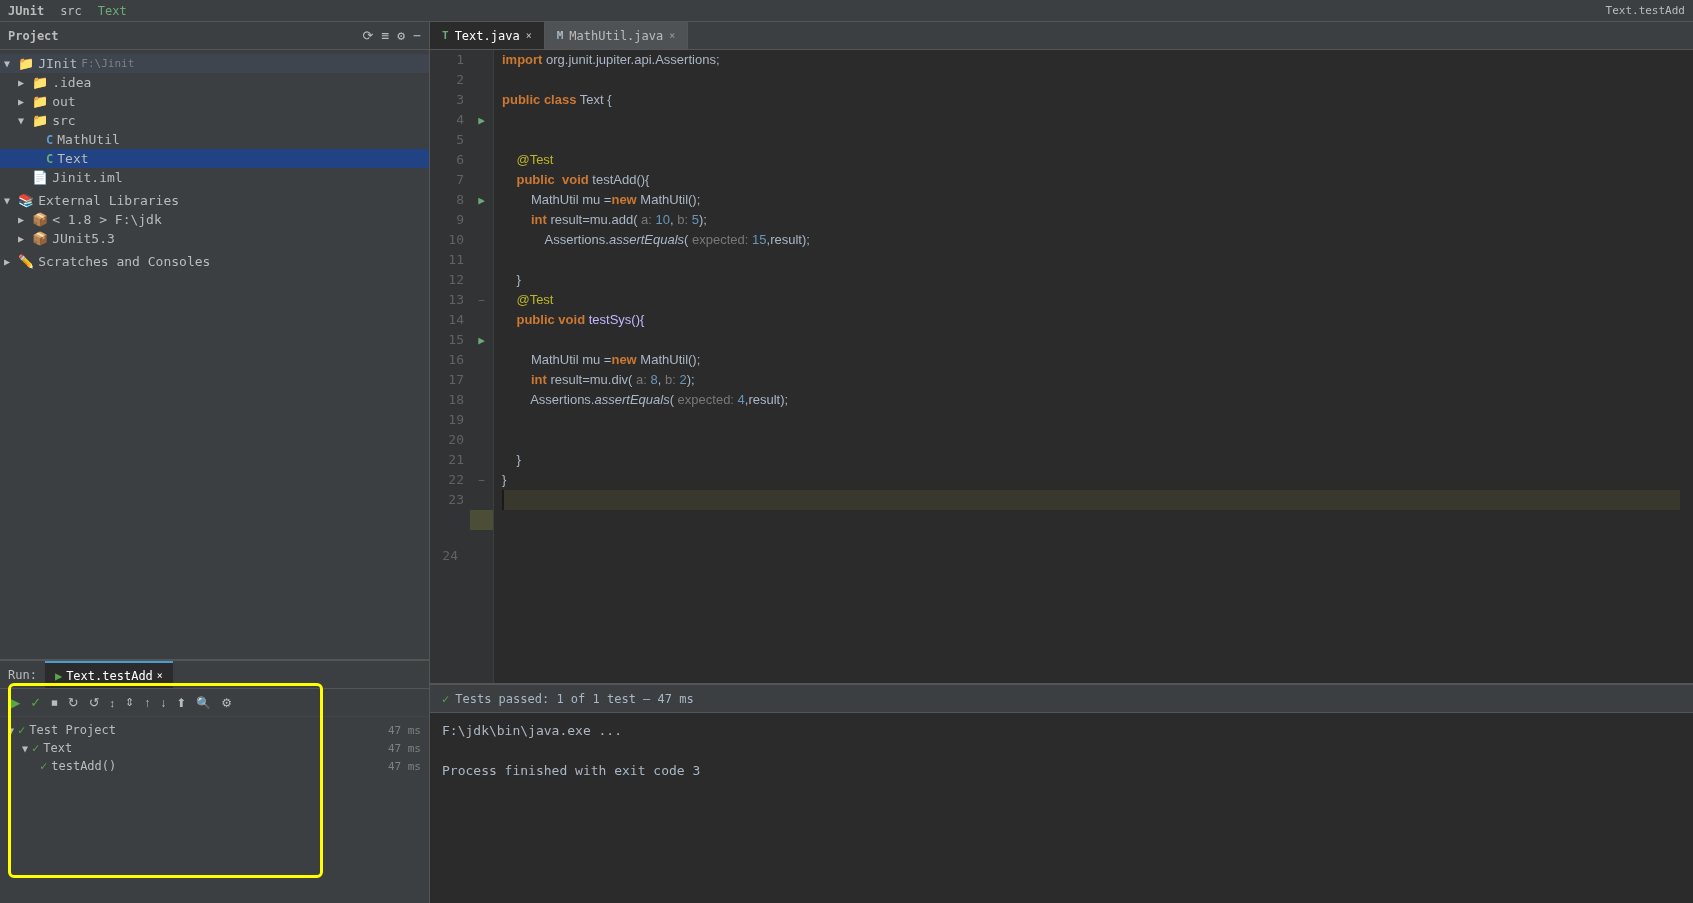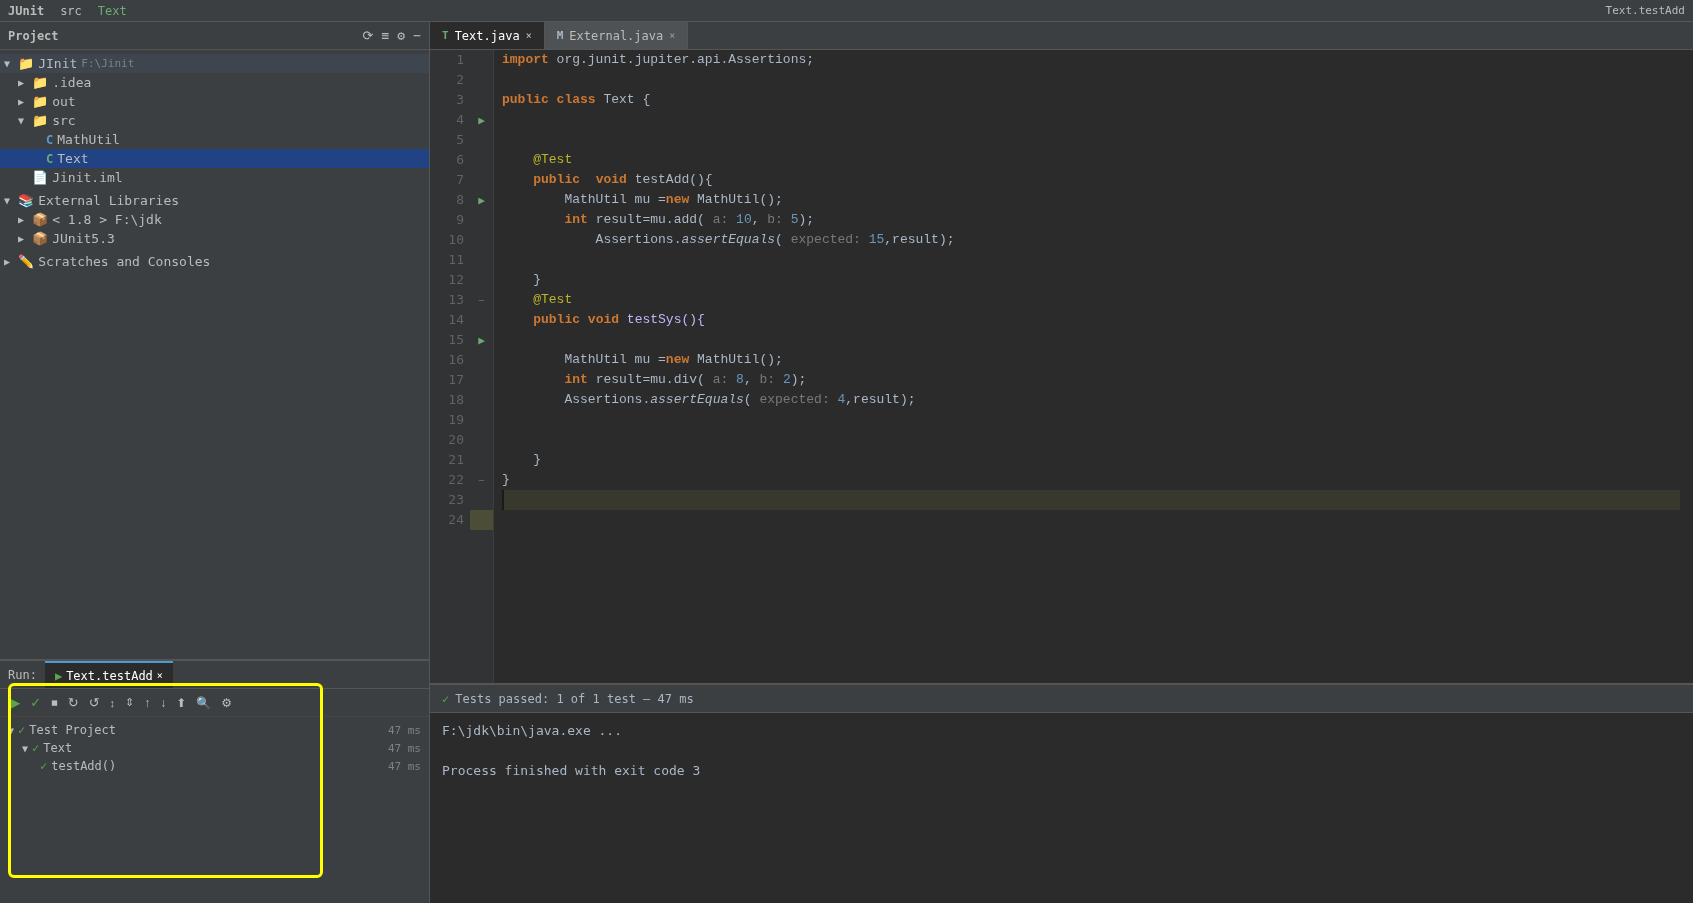--- a/index.html
+++ b/index.html
@@ -28,21 +28,21 @@
     </div>
   </div>
 
   <div style="display:flex; align-items:center; padding:0 12px; font-size:12px; color:#ffffff; border-right:1px solid #555; background:#2b2b2b; gap:6px; cursor:pointer;">
     <span style="color:#6aab73; font-size:11px; font-weight:bold;">T</span>
     <span>Text.java</span>
     <span style="font-size:10px; opacity:0.7; cursor:pointer;">×</span>
   </div>
   <div style="display:flex; align-items:center; padding:0 12px; font-size:12px; color:#bbbbbb; border-right:1px solid #555; background:#4e5254; gap:6px; cursor:pointer;">
     <span style="color:#a9b7c6; font-size:11px; font-weight:bold;">M</span>
-    <span>External.java</span>
+    <span>MathUtil.java</span>
     <span style="font-size:10px; opacity:0.7; cursor:pointer;">×</span>
   </div>
 </div>
 
 <div style="display:flex; height:calc(903px - 22px - 28px); position:relative;">
 
   <div style="width:430px; background:#3c3f41; border-right:1px solid #555; display:flex; flex-direction:column; overflow:hidden;">
 
     <div style="flex:1; overflow:auto; padding:4px 0; background:#3c3f41;">
 
@@ -196,21 +196,21 @@
         <div style="height:20px;line-height:20px;padding-right:6px;">14</div>
         <div style="height:20px;line-height:20px;padding-right:6px;">15</div>
         <div style="height:20px;line-height:20px;padding-right:6px;">16</div>
         <div style="height:20px;line-height:20px;padding-right:6px;">17</div>
         <div style="height:20px;line-height:20px;padding-right:6px;">18</div>
         <div style="height:20px;line-height:20px;padding-right:6px;">19</div>
         <div style="height:20px;line-height:20px;padding-right:6px;">20</div>
         <div style="height:20px;line-height:20px;padding-right:6px;">21</div>
         <div style="height:20px;line-height:20px;padding-right:6px;">22</div>
         <div style="height:20px;line-height:20px;padding-right:6px;">23</div>
-        <div style="height:20px;line-height:20px;padding-right:6px;">24</div>
+        <div style="height:20px;line-height:20px;padding-right:12px;margin-top:36px;">24</div>
       </div>
 
       <div style="width:24px; background:#313335; border-right:1px solid #3c3f41; display:flex; flex-direction:column; align-items:center;">
         <div style="height:20px;"></div>
         <div style="height:20px;"></div>
         <div style="height:20px;"></div>
         <div style="height:20px; display:flex; align-items:center; justify-content:center; cursor:pointer;">
             <span style="color:#6aab73; font-size:11px;">▶</span>
           </div>
         <div style="height:20px;"></div>
@@ -236,21 +236,21 @@
         <div style="height:20px;"></div>
         <div style="height:20px;"></div>
         <div style="height:20px;"></div>
         <div style="height:20px; display:flex; align-items:center; justify-content:center; cursor:pointer;">
             <span style="color:#606366; font-size:11px;">−</span>
           </div>
         <div style="height:20px;"></div>
         <div style="height:20px; background:#f6f74e22; width:100%; display:flex; align-items:center; justify-content:center;"></div>
       </div>
 
-      <div style="flex:1; padding:0 13px 0 8px; overflow:auto; font-family:Liberation Mono, monospace; font-size:13px;">
+      <div style="flex:1; padding:0 13px 0 8px; overflow:auto; font-family:Liberation Sans, sans-serif; font-size:13px;">
         <div style="height:20px;line-height:20px;white-space:pre;"><span style="color:#cc7832;font-weight:bold;">import</span><span style="color:#a9b7c6;"> org.junit.jupiter.api.Assertions;</span></div>
         <div style="height:20px;line-height:20px;white-space:pre;"></div>
         <div style="height:20px;line-height:20px;white-space:pre;"><span style="color:#cc7832;font-weight:bold;">public class</span><span style="color:#a9b7c6;"> </span><span style="color:#a9b7c6;">Text {</span></div>
         <div style="height:20px;line-height:20px;white-space:pre;"></div>
         <div style="height:20px;line-height:20px;white-space:pre;"></div>
         <div style="height:20px;line-height:20px;white-space:pre;"><span style="color:#bbb529;">    @Test</span></div>
         <div style="height:20px;line-height:20px;white-space:pre;"><span style="color:#a9b7c6;">    </span><span style="color:#cc7832;font-weight:bold;">public</span><span style="color:#a9b7c6;">  </span><span style="color:#cc7832;font-weight:bold;">void</span><span style="color:#a9b7c6;"> testAdd(){</span></div>
         <div style="height:20px;line-height:20px;white-space:pre;"><span style="color:#a9b7c6;">        MathUtil mu =</span><span style="color:#cc7832;font-weight:bold;">new</span><span style="color:#a9b7c6;"> MathUtil();</span></div>
         <div style="height:20px;line-height:20px;white-space:pre;"><span style="color:#a9b7c6;">        </span><span style="color:#cc7832;font-weight:bold;">int</span><span style="color:#a9b7c6;"> result=mu.add( </span><span style="color:#787878;">a:</span><span style="color:#a9b7c6;"> </span><span style="color:#6897bb;">10</span><span style="color:#a9b7c6;">, </span><span style="color:#787878;">b:</span><span style="color:#a9b7c6;"> </span><span style="color:#6897bb;">5</span><span style="color:#a9b7c6;">);</span></div>
         <div style="height:20px;line-height:20px;white-space:pre;"><span style="color:#a9b7c6;">            Assertions.</span><span style="color:#a9b7c6;font-style:italic;">assertEquals</span><span style="color:#a9b7c6;">( </span><span style="color:#787878;">expected:</span><span style="color:#a9b7c6;"> </span><span style="color:#6897bb;">15</span><span style="color:#a9b7c6;">,result);</span></div>

